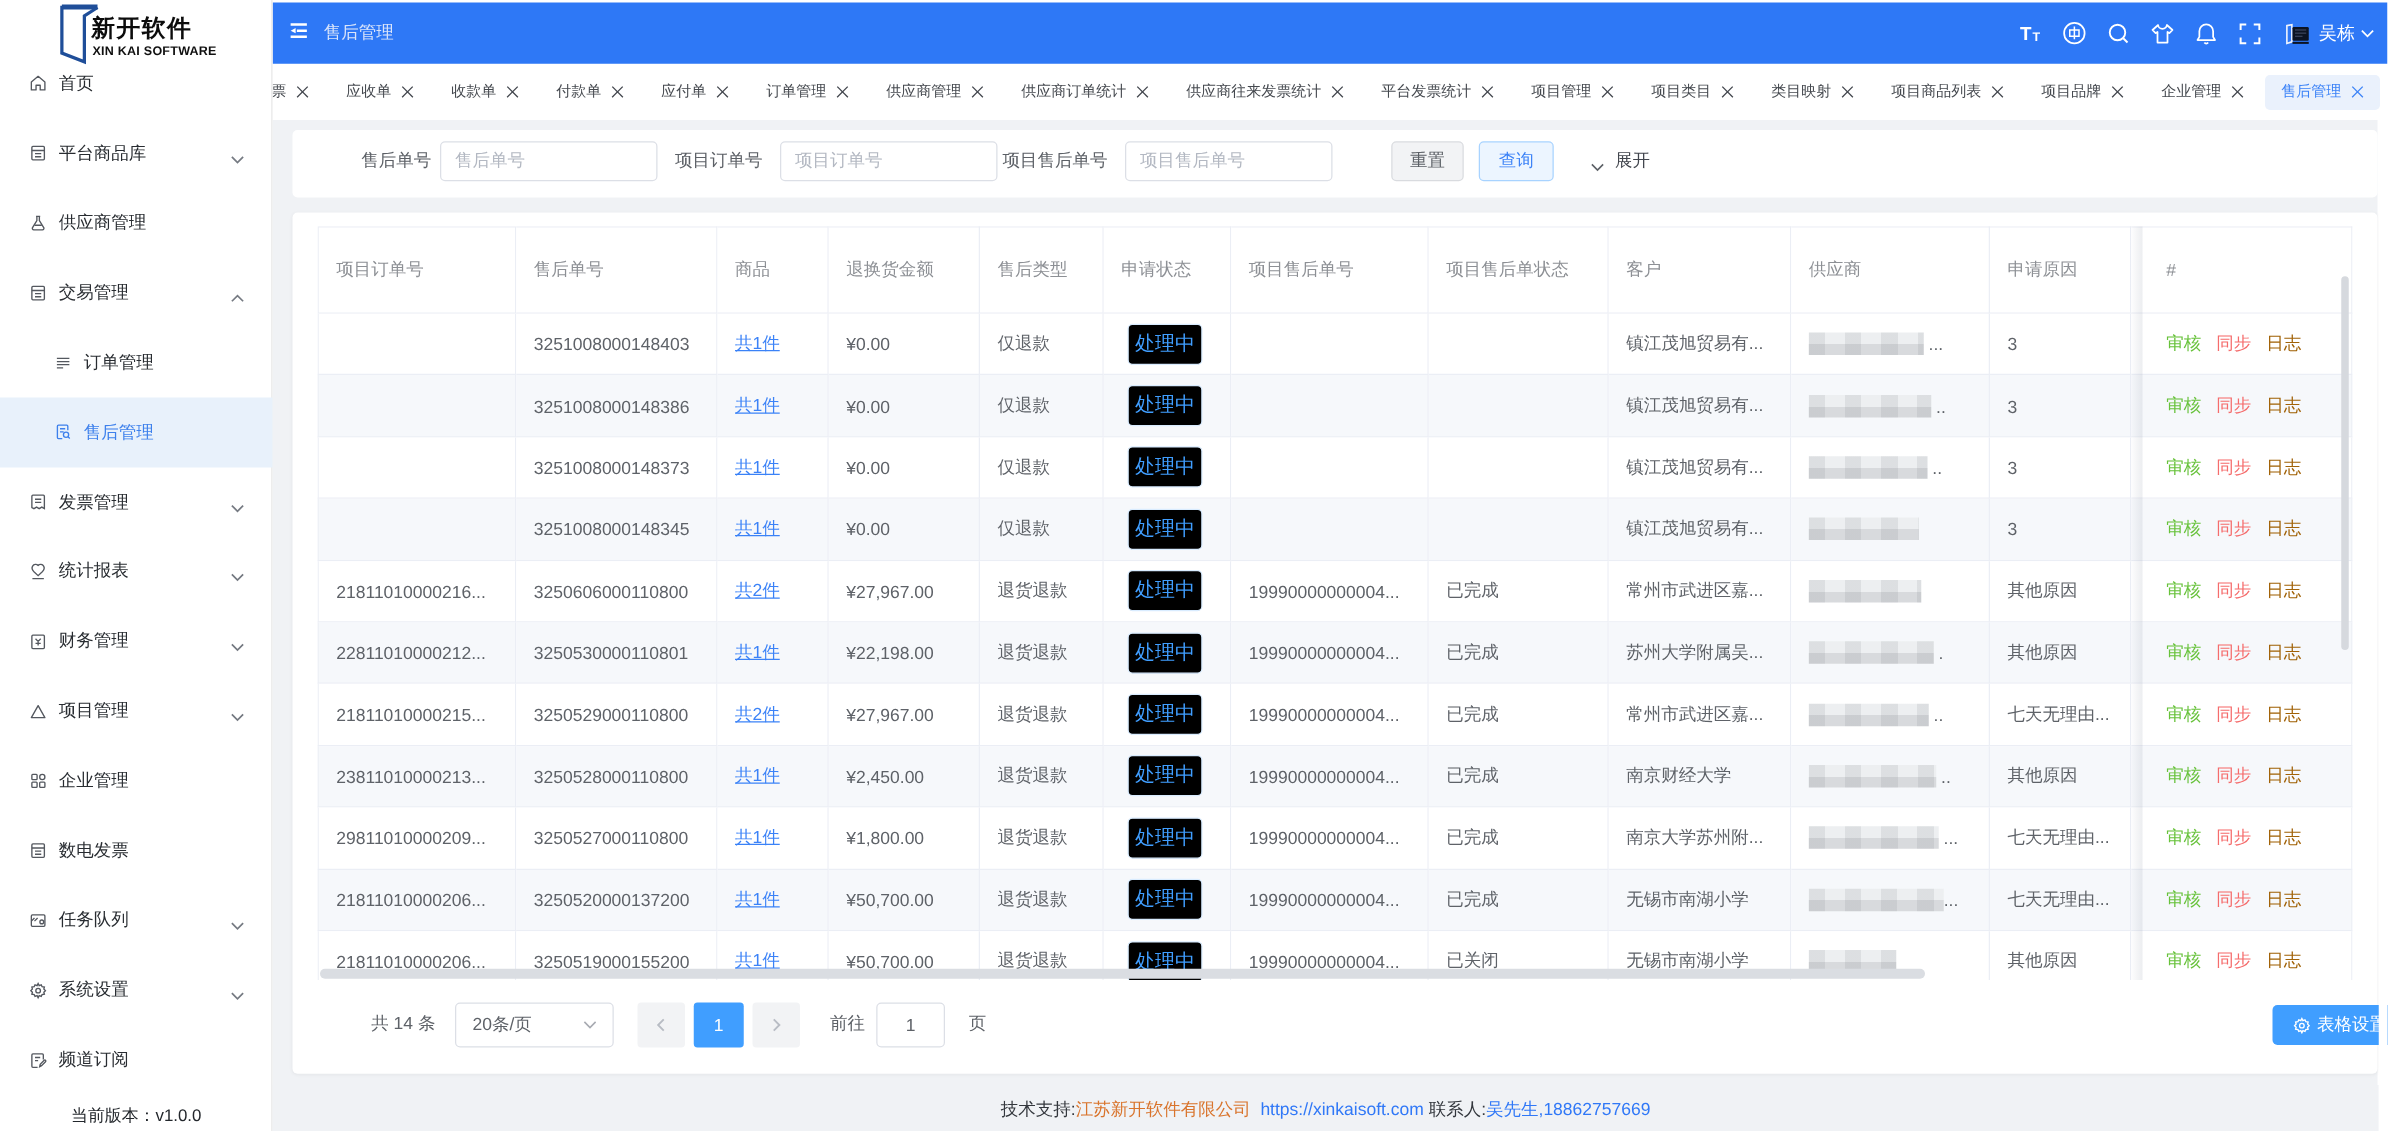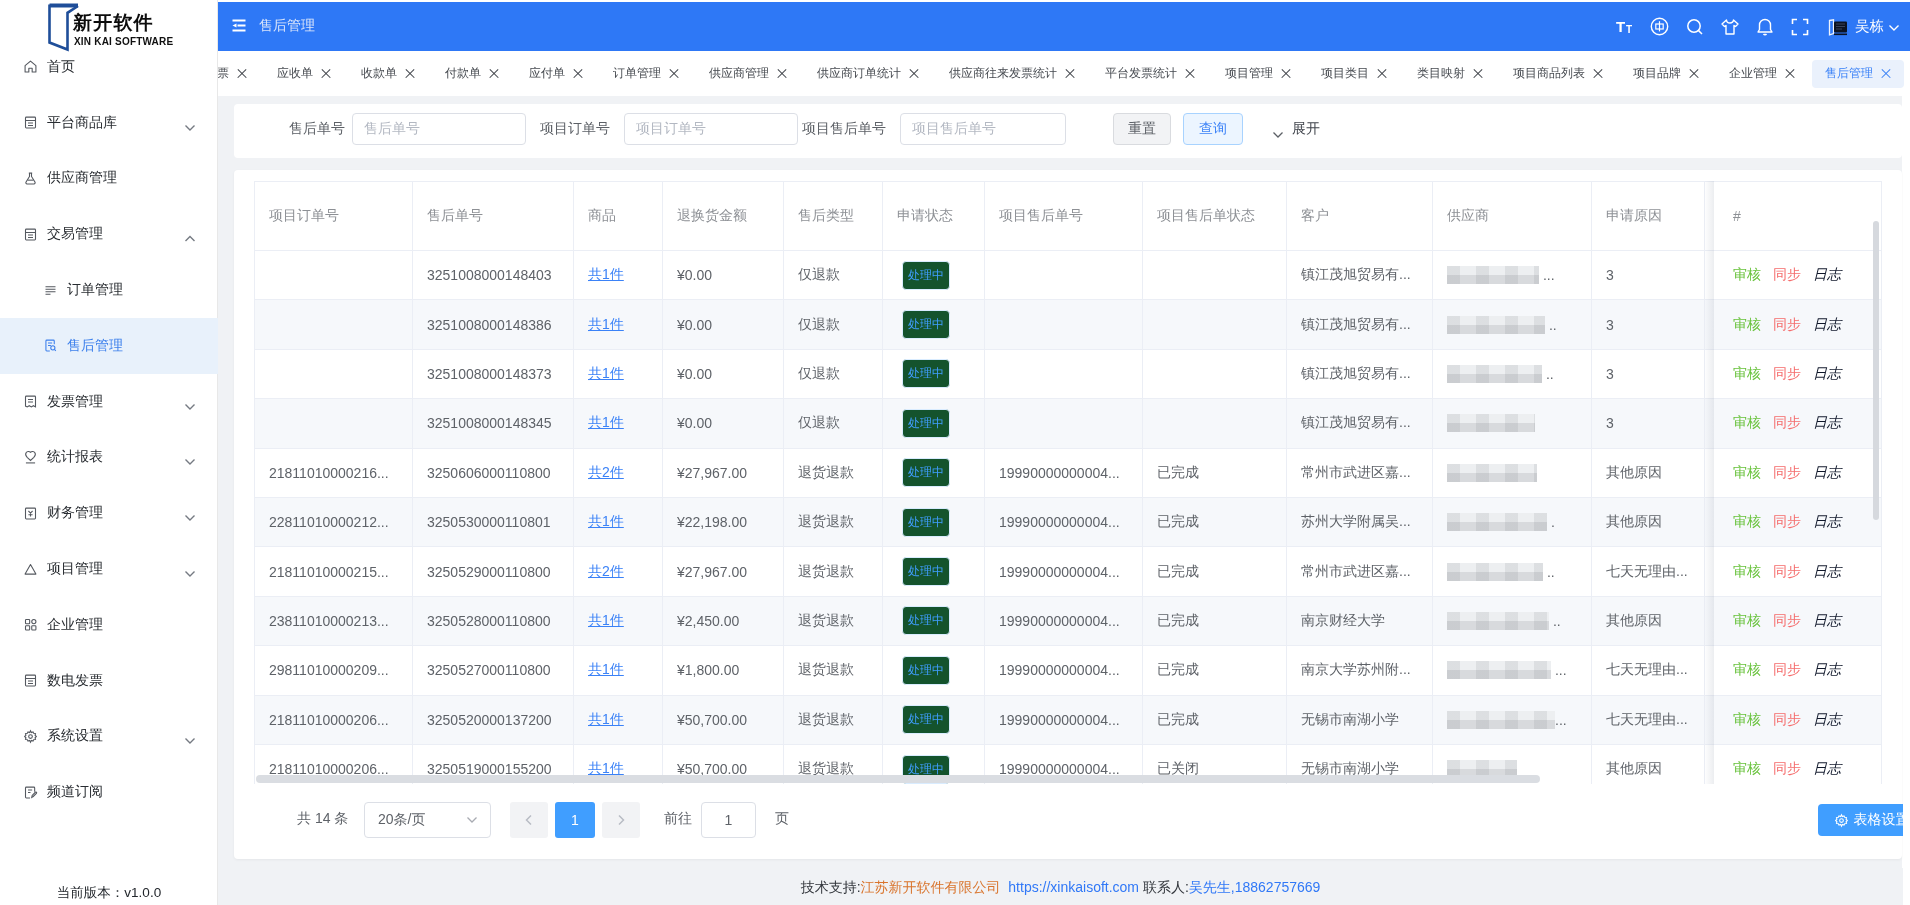--- a/index.html
+++ b/index.html
@@ -66,22 +66,22 @@
 table.grid col.c10{width:159px} table.grid col.c11{width:113px} table.grid col.c12{width:177px}
 table.grid th { height:70px; border-bottom:1px solid #ebeef5; border-right:1px solid #ebeef5; color:#8d9095; font-weight:normal; text-align:left; padding:0 14px; background:#fff; }
 table.grid th:first-child { border-left:1px solid #ebeef5; border-top:1px solid #ebeef5; }
 table.grid th { border-top:1px solid #ebeef5; }
 table.grid td { height:49.4px; border-bottom:1px solid #ebeef5; border-right:1px solid #ebeef5; color:#5e6268; padding:0 14px; background:#fff; overflow:hidden; white-space:nowrap; }
 table.grid td:first-child { border-left:1px solid #ebeef5; }
 table.grid tr.stripe td { background:#f6f8fb; }
 a.lnk { color:#3b82f7; text-decoration:underline; }
 table.grid td:last-child, table.grid th:last-child { padding-left:28px; }
 .op-g,.op-r { margin-right:12px; }
-.badge { display:inline-block; padding:5px 5px; margin-left:5px; background:#14532d; border:1px solid #d9ecff; border-radius:4px; color:#409eff; font-size:12px; }
-.op-g { color:#67c23a; } .op-r { color:#f56c6c; } .op-d { color:#0f172a;font-style:italic; }
+.badge { display:inline-block; padding:5px 5px; margin-left:5px; background:#000000; border:1px solid #d9ecff; border-radius:4px; color:#409eff; font-size:16px; }
+.op-g { color:#67c23a; } .op-r { color:#f56c6c; } .op-d { color:#a16207; }
 .mosaic { display:inline-block; height:18px; vertical-align:-4px; 
   background-image:repeating-linear-gradient(90deg, rgba(110,115,122,0.13) 0 13px, rgba(110,115,122,0) 13px 29px),
     linear-gradient(180deg, #edeff1 0%, #edeff1 52%, #d8dadd 52%, #d8dadd 100%);
   filter:blur(0.4px); }
 
 
 .pager { position:absolute; left:20px; top:630px; width:1628px; height:40px; font-size:14px; color:#5e6268;margin-left:43px; }
 
 .footer { position:absolute; left:218px; top:868px; width:1685px; height:37px; background:#f0f2f5; text-align:center; font-size:14px; color:#33373d; padding-top:11px; }
 .footer .org { color:#d9742c; }
@@ -508,20 +508,31 @@
       </div>
     <div class="mi">
         <span class="ic"><svg width="18" height="18" viewBox="0 0 18 18" fill="none" stroke="#54585f" stroke-width="1.3">
             <rect x="3" y="2.5" width="12" height="13" rx="1"></rect>
             <path d="M3 6.5 H15 M6 9.5 H12 M6 12.5 H12"></path>
           </svg></span>
         <span class="tx">数电发票</span>
       </div>
     <div class="mi">
         <span class="ic"><svg width="18" height="18" viewBox="0 0 18 18" fill="none" stroke="#54585f" stroke-width="1.3">
+            <rect x="2.5" y="3.5" width="13" height="11" rx="1"></rect>
+            <path d="M5.5 6.5 L2.5 9.5 M8.5 6.5 L5.5 9.5"></path>
+            <path d="M12.5 12 A1.8 1.8 0 1 0 12.5 8.4 A1.8 1.8 0 0 0 12.5 12 Z"></path>
+          </svg></span>
+        <span class="tx">任务队列</span>
+        <span class="ar"><svg width="12" height="8" viewBox="0 0 12 8" fill="none" stroke="#757a82" stroke-width="1.4">
+            <path d="M1.5 1.5 L6 6 L10.5 1.5"></path>
+          </svg></span>
+      </div>
+    <div class="mi">
+        <span class="ic"><svg width="18" height="18" viewBox="0 0 18 18" fill="none" stroke="#54585f" stroke-width="1.3">
             <circle cx="9" cy="9" r="2.2"></circle>
             <path d="M9 2.2 L10 4.2 L12 3.5 L12.8 5.2 L15 5.5 L14.5 7.5 L16 9 L14.5 10.5 L15 12.5 L12.8 12.8 L12 14.5 L10 13.8 L9 15.8 L8 13.8 L6 14.5 L5.2 12.8 L3 12.5 L3.5 10.5 L2 9 L3.5 7.5 L3 5.5 L5.2 5.2 L6 3.5 L8 4.2 Z"></path>
           </svg></span>
         <span class="tx">系统设置</span>
         <span class="ar"><svg width="12" height="8" viewBox="0 0 12 8" fill="none" stroke="#757a82" stroke-width="1.4">
             <path d="M1.5 1.5 L6 6 L10.5 1.5"></path>
           </svg></span>
       </div>
     <div class="mi">
         <span class="ic"><svg width="18" height="18" viewBox="0 0 18 18" fill="none" stroke="#54585f" stroke-width="1.3">

